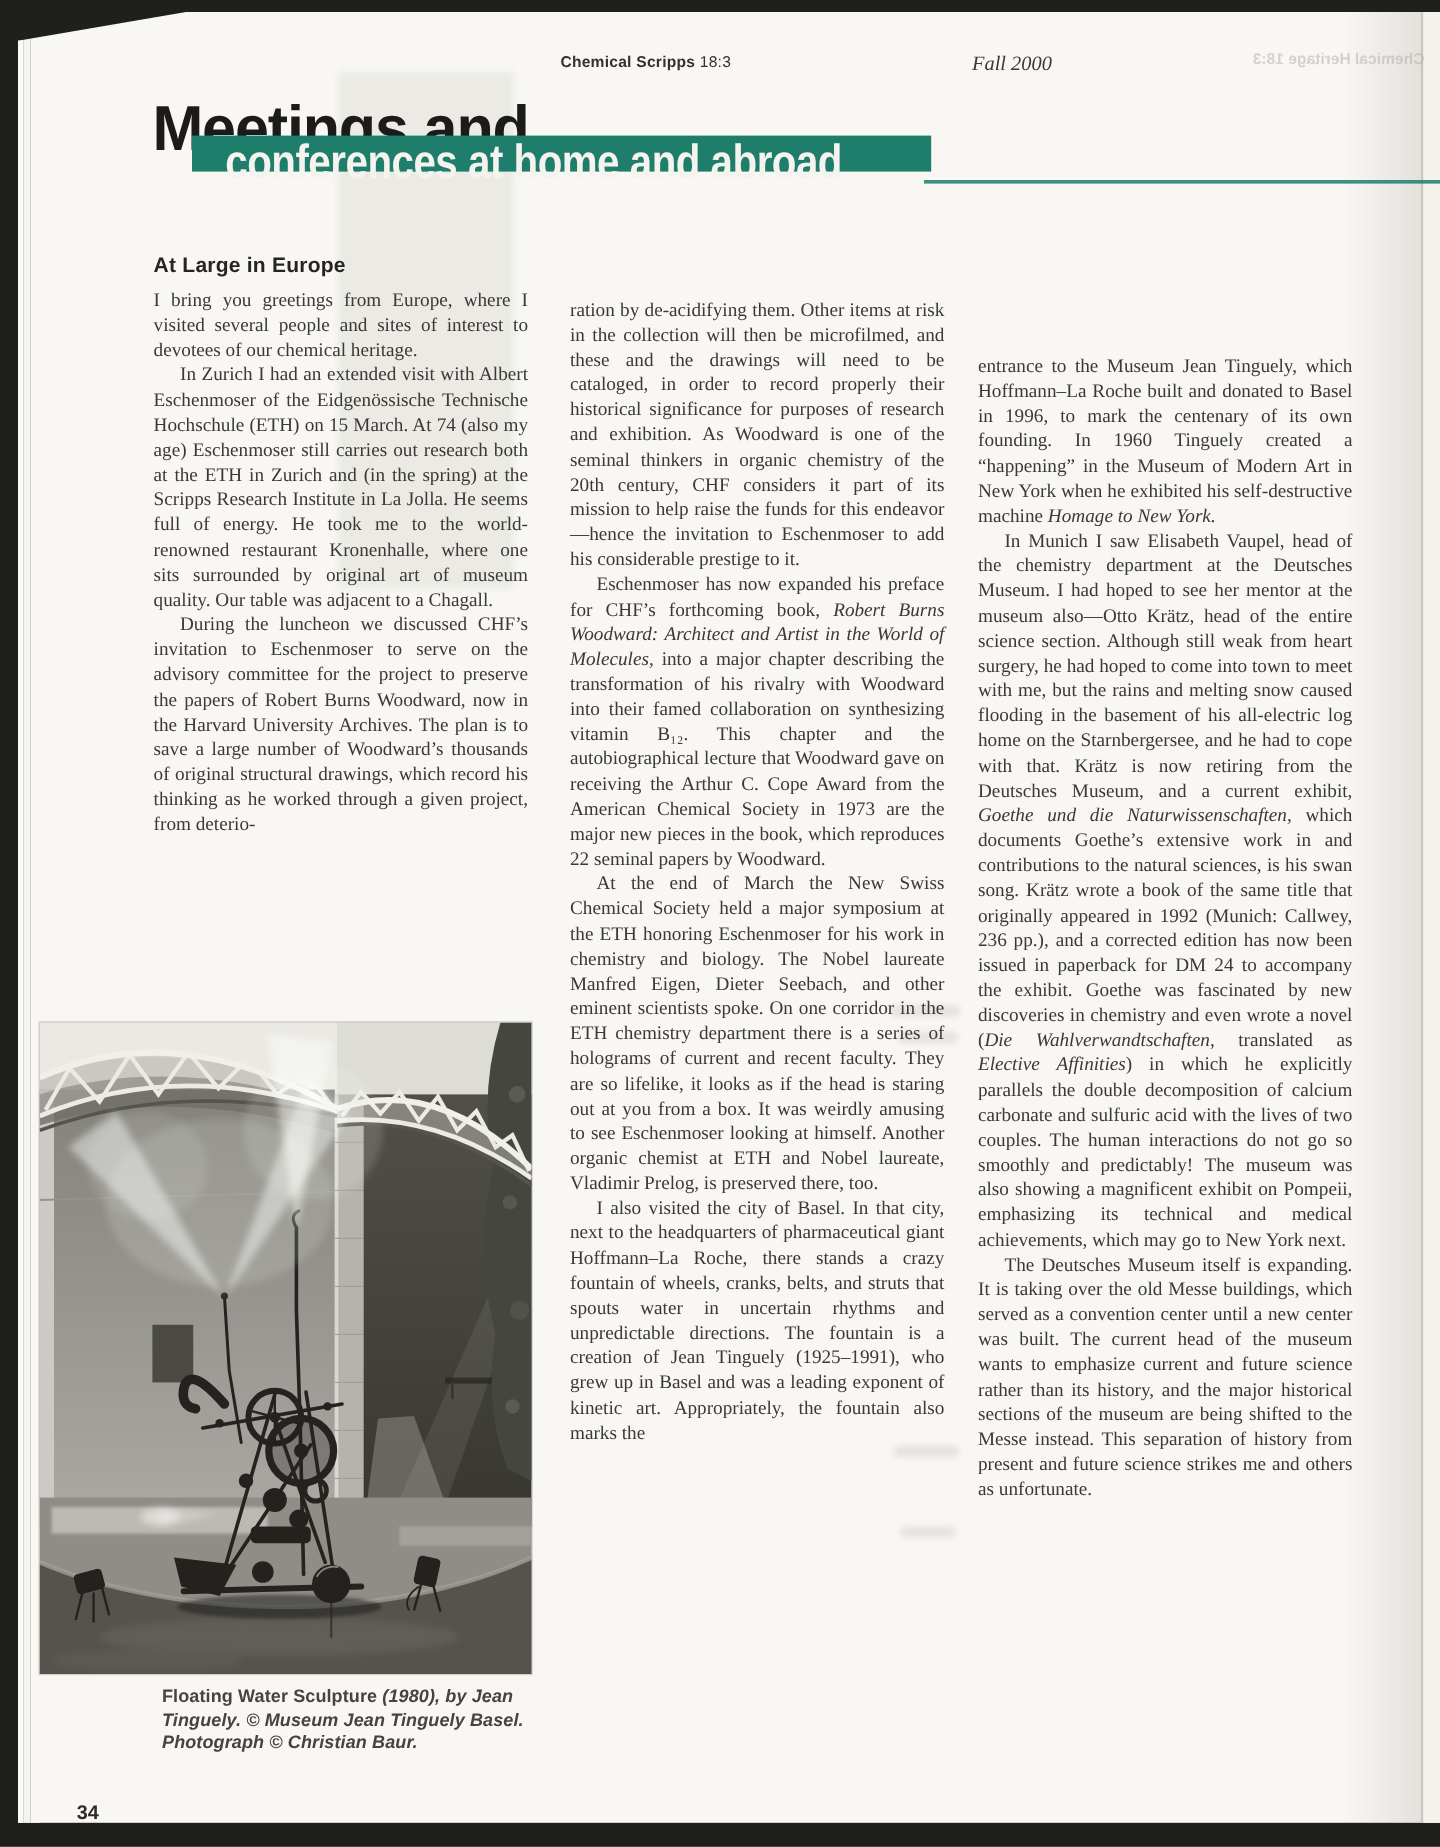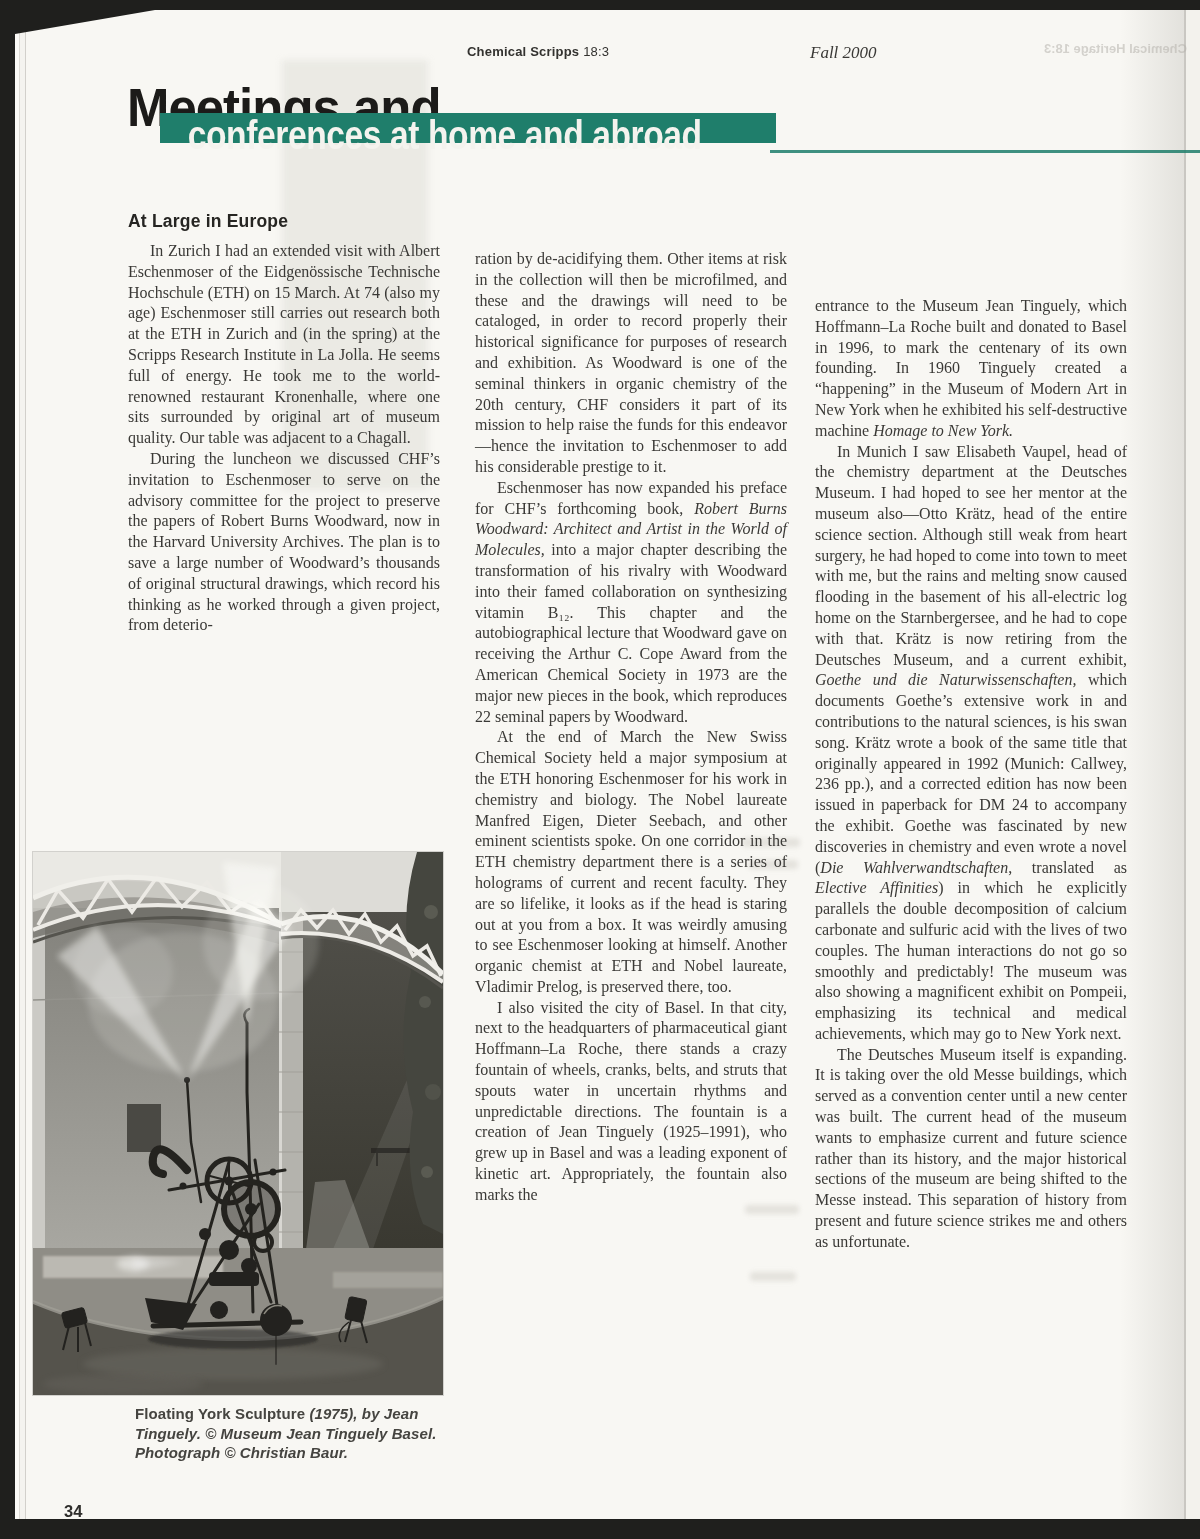--- a/index.html
+++ b/index.html
@@ -130,20 +130,21 @@
 
   <h1 class="title">Meetings and</h1>
   <div class="banner">
     <span>conferences at home and abroad</span>
   </div>
   <div class="rule"></div>
 
   <div class="col col1">
     <h2>At Large in Europe</h2>
     <div>
+        <p><span>I bring you greetings from Europe, where I visited several people and sites of interest to devotees of our chemical heritage.</span></p>
         <p class="ind"><span>In Zurich I had an extended visit with Albert Eschenmoser of the Eidgenössische Technische Hochschule (ETH) on 15 March. At 74 (also my age) Eschenmoser still carries out research both at the ETH in Zurich and (in the spring) at the Scripps Research Institute in La Jolla. He seems full of energy. He took me to the world-renowned restaurant Kronenhalle, where one sits surrounded by original art of museum quality. Our table was adjacent to a Chagall.</span></p>
         <p class="ind"><span>During the luncheon we discussed CHF’s invitation to Eschenmoser to serve on the advisory committee for the project to preserve the papers of Robert Burns Woodward, now in the Harvard University Archives. The plan is to save a large number of Woodward’s thousands of original structural drawings, which record his thinking as he worked through a given project, from deterio-</span></p>
       </div>
   </div>
   <div class="col col2">
       <p><span>ration by de-acidifying them. Other items at risk in the collection will then be microfilmed, and these and the drawings will need to be cataloged, in order to record properly their historical significance for purposes of research and exhibition. As Woodward is one of the seminal thinkers in organic chemistry of the 20th century, CHF considers it part of its mission to help raise the funds for this endeavor—hence the invitation to Eschenmoser to add his considerable prestige to it.</span></p>
       <p class="ind"><span>Eschenmoser has now expanded his preface for CHF’s forthcoming book, </span><span class="it">Robert Burns Woodward: Architect and Artist in the World of Molecules,</span><span> into a major chapter describing the transformation of his rivalry with Woodward into their famed collaboration on synthesizing vitamin B₁₂. This chapter and the autobiographical lecture that Woodward gave on receiving the Arthur C. Cope Award from the American Chemical Society in 1973 are the major new pieces in the book, which reproduces 22 seminal papers by Woodward.</span></p>
       <p class="ind"><span>At the end of March the New Swiss Chemical Society held a major symposium at the ETH honoring Eschenmoser for his work in chemistry and biology. The Nobel laureate Manfred Eigen, Dieter Seebach, and other eminent scientists spoke. On one corridor in the ETH chemistry department there is a series of holograms of current and recent faculty. They are so lifelike, it looks as if the head is staring out at you from a box. It was weirdly amusing to see Eschenmoser looking at himself. Another organic chemist at ETH and Nobel laureate, Vladimir Prelog, is preserved there, too.</span></p>
       <p class="ind"><span>I also visited the city of Basel. In that city, next to the headquarters of pharmaceutical giant Hoffmann–La Roche, there stands a crazy fountain of wheels, cranks, belts, and struts that spouts water in uncertain rhythms and unpredictable directions. The fountain is a creation of Jean Tinguely (1925–1991), who grew up in Basel and was a leading exponent of kinetic art. Appropriately, the fountain also marks the</span></p>
     </div>
@@ -278,16 +279,16 @@
       <polygon points="154,230 222,48 258,76" opacity=".45"></polygon>
       <polygon points="214,173 190,10 244,16" opacity=".5"></polygon>
       <ellipse cx="150" cy="150" rx="95" ry="70" opacity=".14"></ellipse>
       <ellipse cx="228" cy="90" rx="58" ry="58" opacity=".14"></ellipse>
       <ellipse cx="90" cy="120" rx="50" ry="45" opacity=".11"></ellipse>
       <ellipse cx="100" cy="412" rx="16" ry="7" opacity=".5"></ellipse>
       <polygon points="150,410 100,404 100,420" opacity=".3"></polygon>
     </g>
   </svg>
 
-  <div class="caption"><span>Floating York Sculpture </span><span class="it">(1975), by Jean Tinguely. © Museum Jean Tinguely Basel. Photograph © Christian Baur.</span></div>
+  <div class="caption"><span>Floating Water Sculpture </span><span class="it">(1980), by Jean Tinguely. © Museum Jean Tinguely Basel. Photograph © Christian Baur.</span></div>
   <div class="pageno">34</div>
 
 </div>
 
 </body></html>

